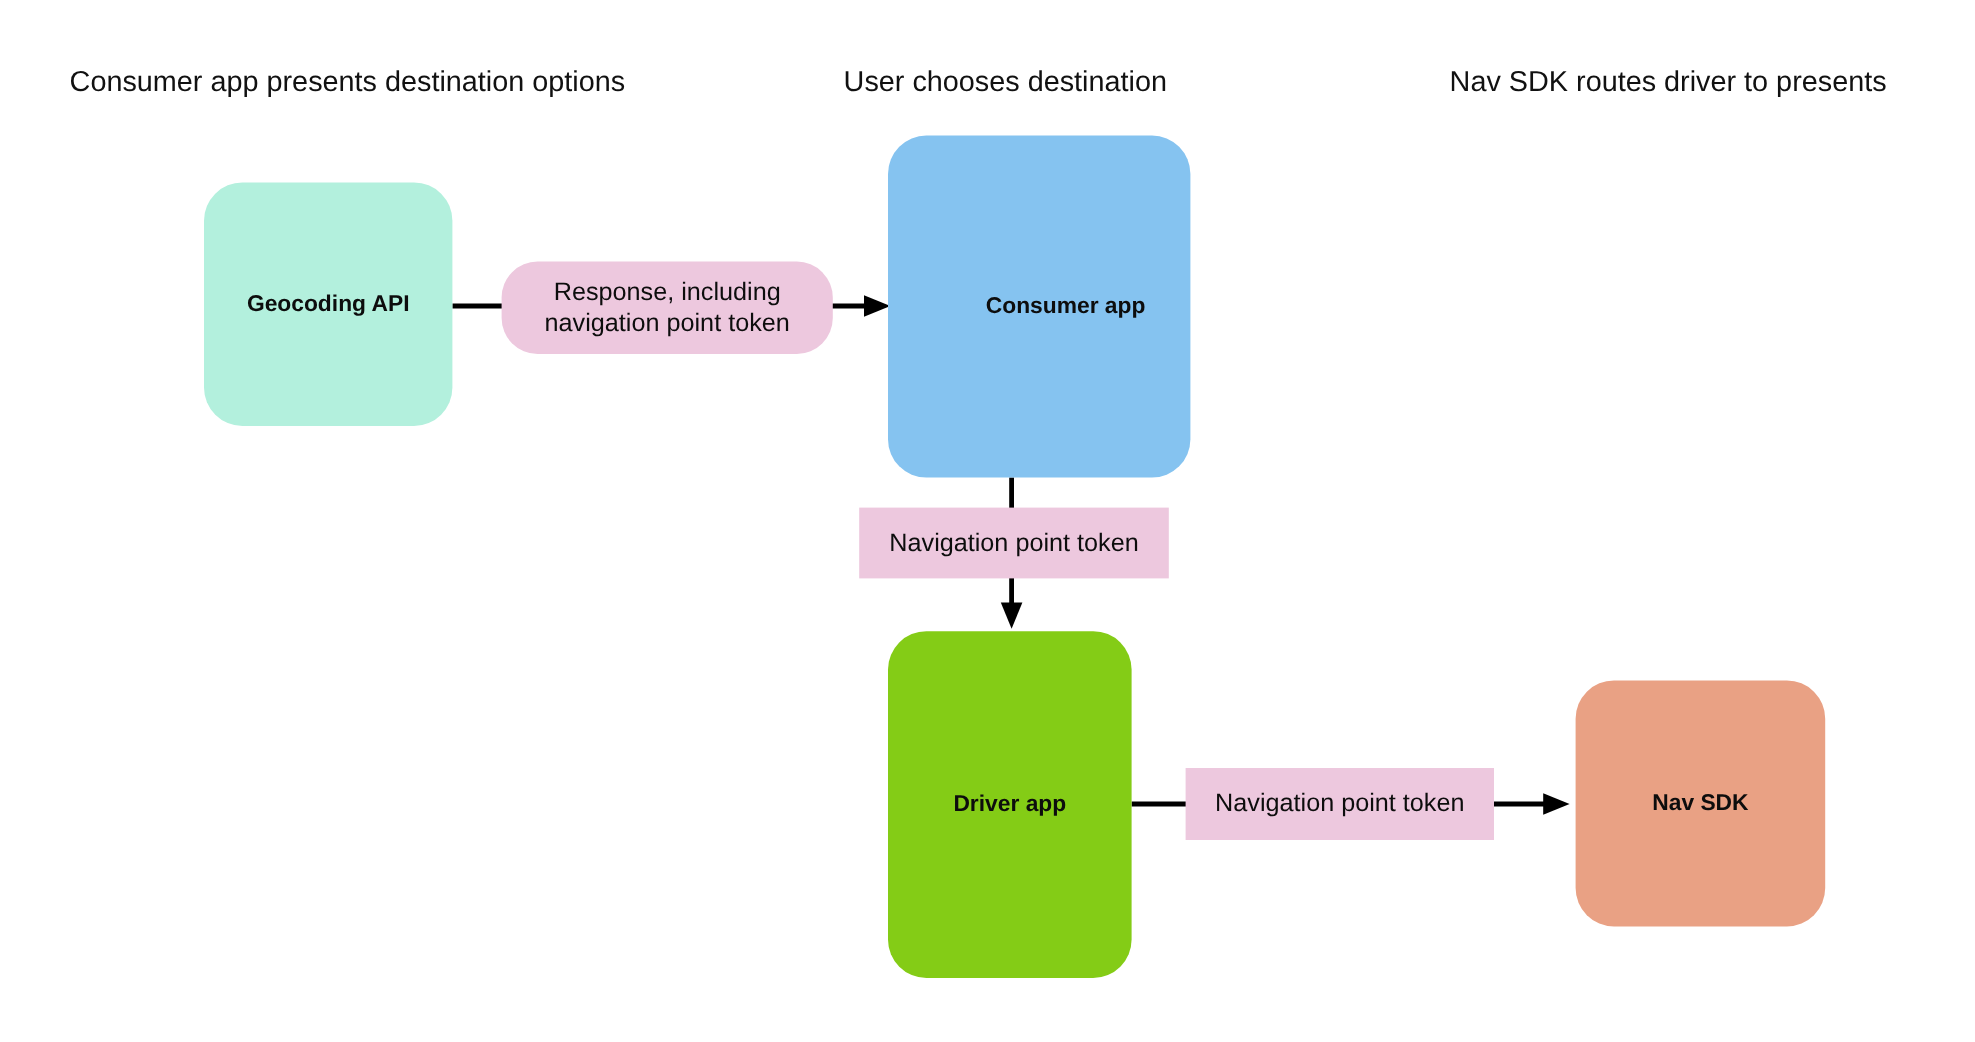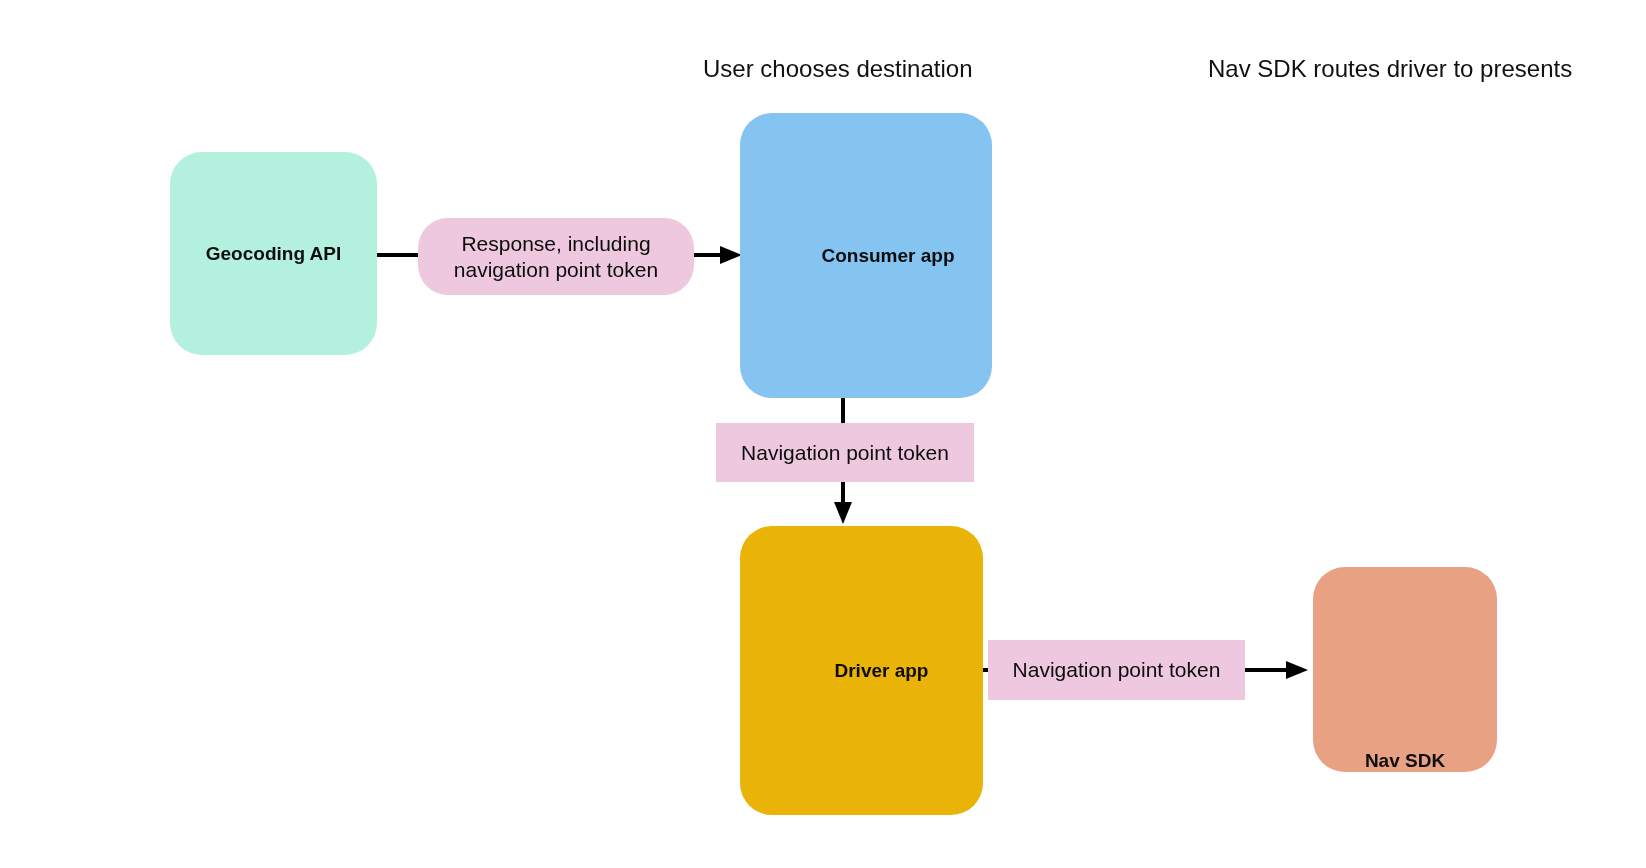--- a/index.html
+++ b/index.html
@@ -55,35 +55,36 @@
     top: 0;
     z-index: 1;
   }
   .edges-svg line {
     stroke-width: 4px;
   }
   
   #node-geocoding { left: 170px; top: 152px; width: 207px; height: 203px; }
   #node-consumer  { left: 740px; top: 113px; width: 208px; height: 285px; padding-left: 44px; }
   #node-driver    { left: 740px; top: 526px; width: 203px; height: 289px; }
-  #node-navsdk    { left: 1313px; top: 567px; width: 184px; height: 205px; align-items: flex-end; }
+  #node-navsdk    { left: 1313px; top: 567px; width: 208px; height: 205px; }
   
   #edge-label-0 { left: 418px; top: 218px; width: 276px; height: 77px; border-radius: 30px; }
   #edge-label-1 { left: 716px; top: 423px; width: 258px; height: 59px; }
   #edge-label-2 { left: 988px; top: 640px; width: 257px; height: 60px; }
   
   #lane-header-0 { left: 58px; }
   #lane-header-1 { left: 703px; }
   #lane-header-2 { left: 1208px; }
 </style>
 </head>
 <body>
 
 <div class="canvas">
 
+  <div class="lane-header" id="lane-header-0">Consumer app presents destination options</div>
   <div class="lane-header" id="lane-header-1">User chooses destination</div>
   <div class="lane-header" id="lane-header-2">Nav SDK routes driver to presents</div>
 
   <svg class="edges-svg" width="1646" height="868" viewBox="0 0 1646 868">
     <g>
       <line x1="377" y1="255" x2="724" y2="255" style="stroke: rgb(0, 0, 0);"></line>
       <polygon points="742,255 720,246 720,264" style="fill: rgb(0, 0, 0);"></polygon>
     </g>
     <g>
       <line x1="843" y1="398" x2="843" y2="506" style="stroke: rgb(0, 0, 0);"></line>
@@ -98,20 +99,20 @@
   <div class="edge-label" id="edge-label-0" style="background-color: rgb(237, 200, 222);">Response, including navigation point token</div>
   <div class="edge-label" id="edge-label-1" style="background-color: rgb(237, 200, 222);">Navigation point token</div>
   <div class="edge-label" id="edge-label-2" style="background-color: rgb(237, 200, 222);">Navigation point token</div>
 
   <div class="node" id="node-geocoding" style="background-color: rgb(179, 240, 221);">
     <span>Geocoding API</span>
   </div>
   <div class="node" id="node-consumer" style="background-color: rgb(133, 195, 240);">
     <span>Consumer app</span>
   </div>
-  <div class="node" id="node-driver" style="background-color: #eab308; padding-left: 40px;">
+  <div class="node" id="node-driver" style="background-color: #84cc16;">
     <span>Driver app</span>
   </div>
   <div class="node" id="node-navsdk" style="background-color: rgb(233, 161, 132);">
     <span>Nav SDK</span>
   </div>
 
 </div>
 
 </body></html>

